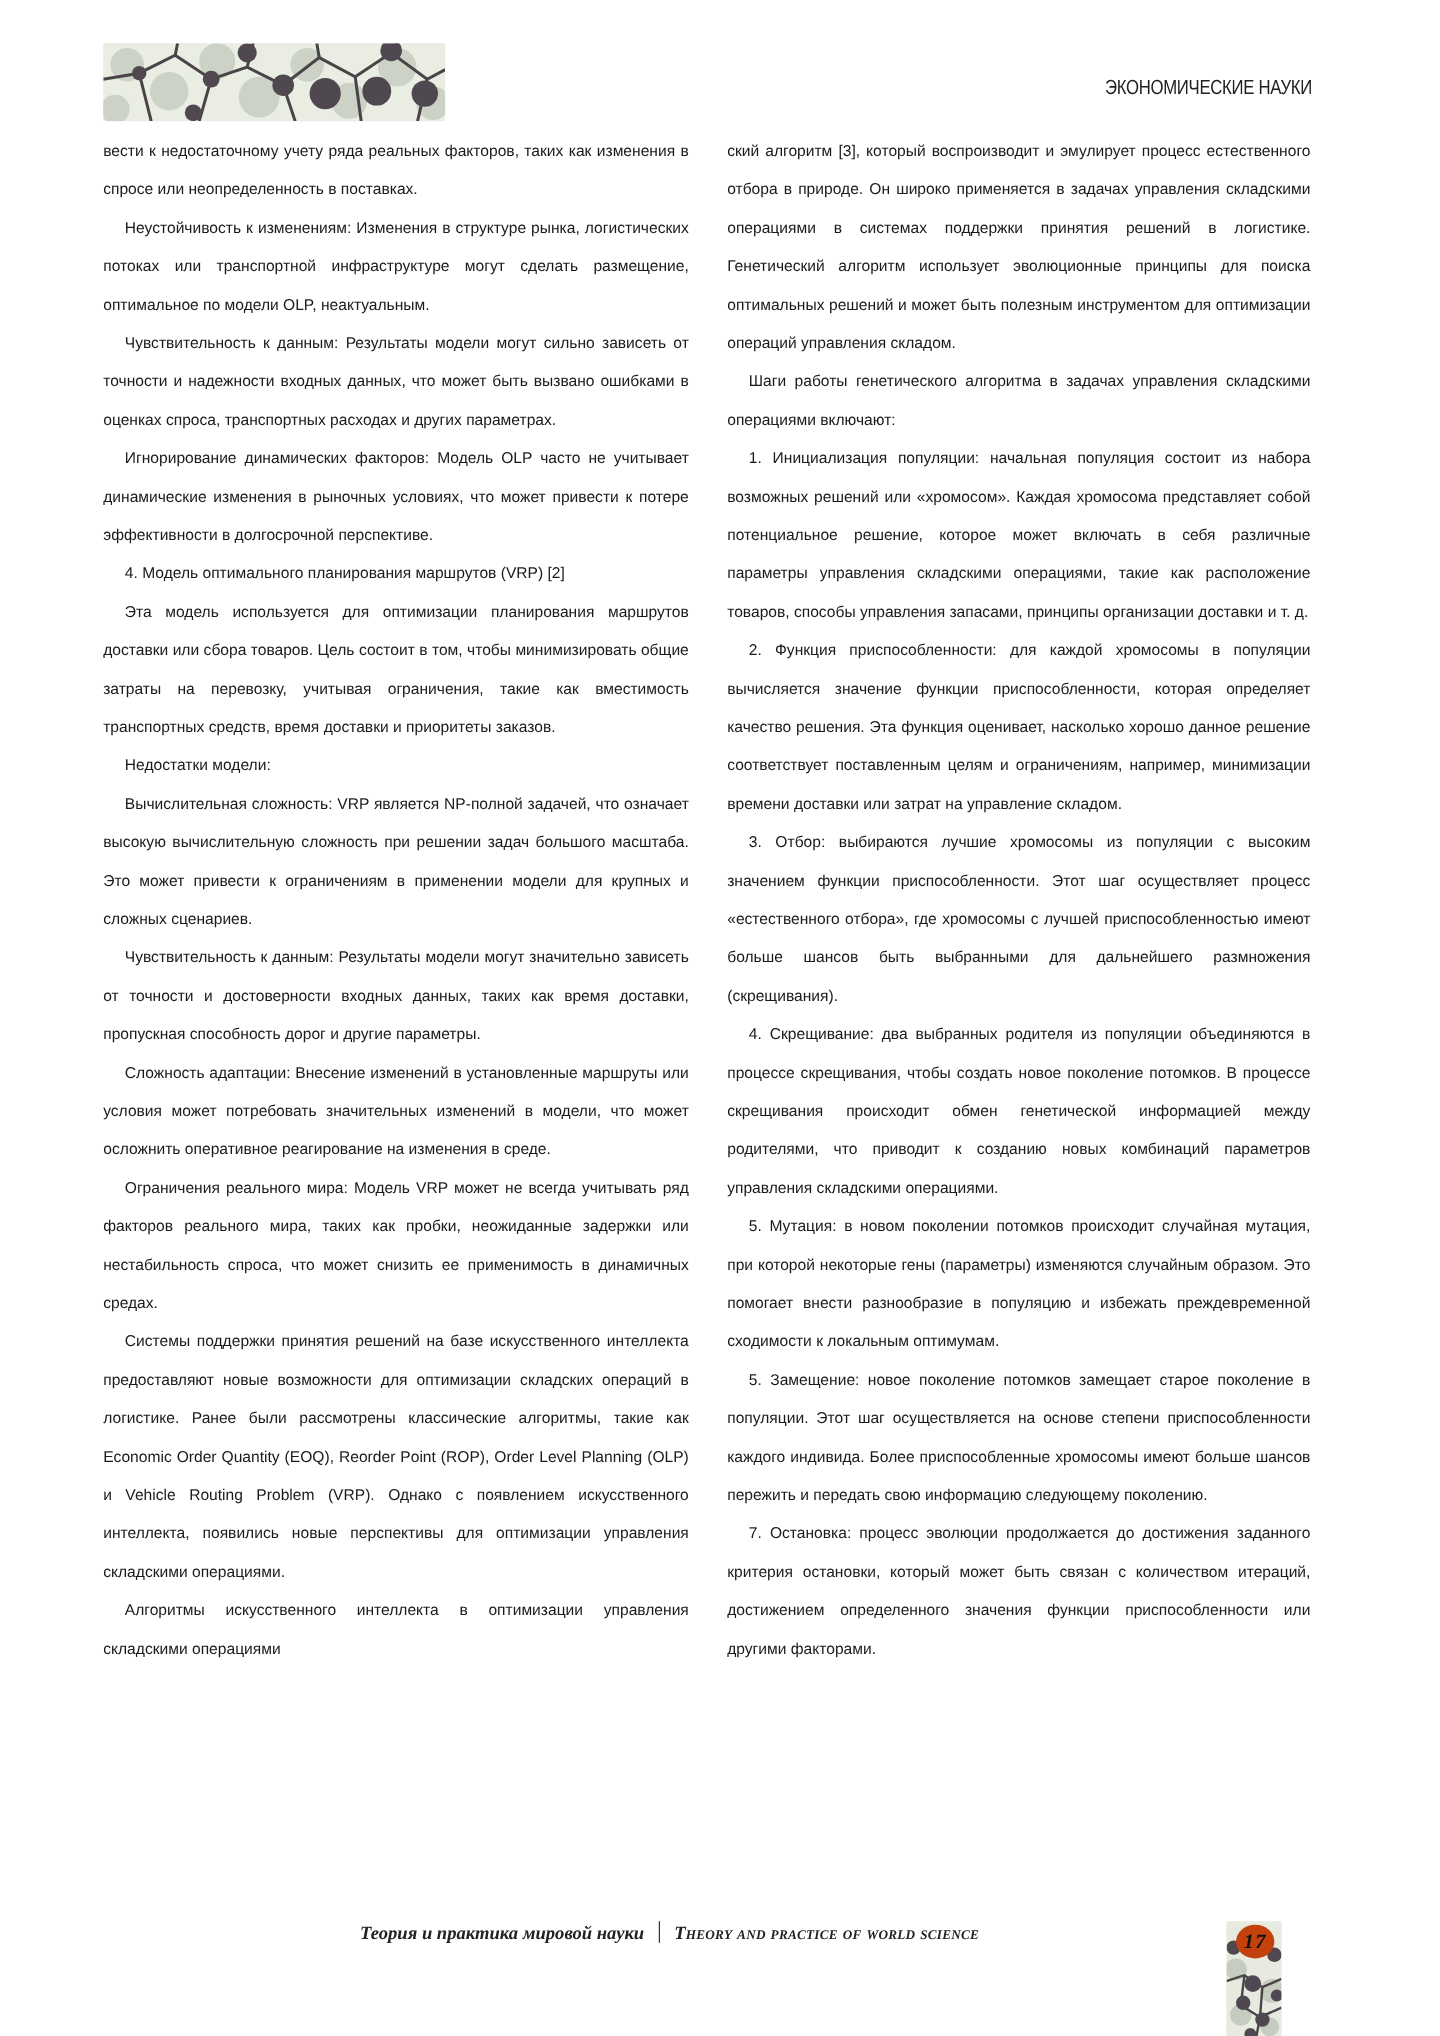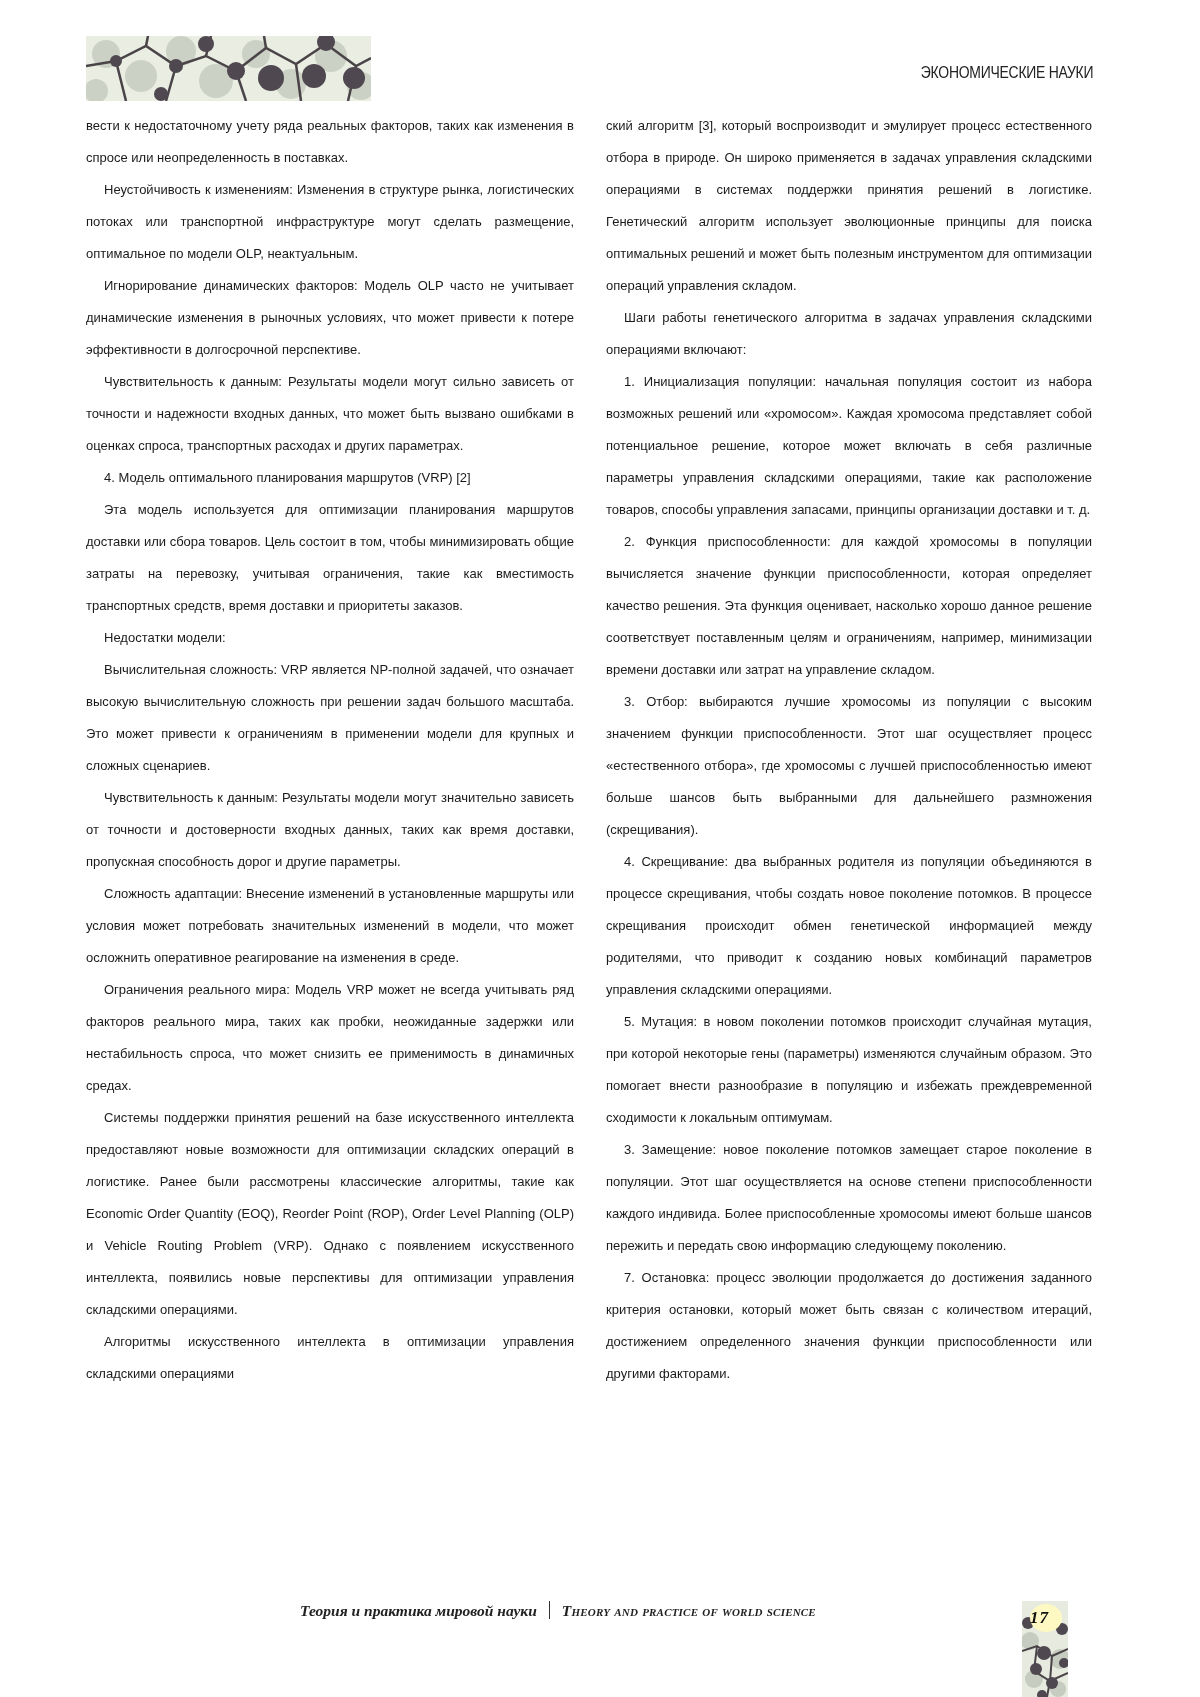--- a/index.html
+++ b/index.html
@@ -15,21 +15,21 @@
   .col.right { left: 606px; width: 486px; }
   .col p { margin: 0; text-indent: 18px; }
   .col p.noindent { text-indent: 0; }
 
   .footer-journal { position: absolute; left: 300px; top: 1601px; font-family: "Liberation Serif", serif; font-size: 15.5px; font-weight: bold; color: #222; white-space: nowrap; }
   .footer-journal .ru { font-style: italic; }
   .footer-journal .sep { display: inline-block; width: 1px; height: 18px; background: #333; margin: 0 12px; vertical-align: -3px; }
   .footer-journal .en { font-variant: small-caps; font-style: italic; letter-spacing: 0.2px; }
 
   .page-tile { position: absolute; left: 1022px; top: 1601px; width: 46px; height: 96px; overflow: hidden; background: #e6eadf; }
-  .page-number { position: absolute; left: 1030px; top: 1604px; width: 32px; height: 28px; border-radius: 50%; background: #fef9c3; font-family: "Liberation Serif", serif; font-weight: bold; font-style: italic; font-size: 17px; line-height: 28px; text-align: left; letter-spacing: 1px; color: #111; }
+  .page-number { position: absolute; left: 1030px; top: 1604px; width: 32px; height: 28px; border-radius: 50%; background: #c2410c; font-family: "Liberation Serif", serif; font-weight: bold; font-style: italic; font-size: 17px; line-height: 28px; text-align: center; letter-spacing: 1px; color: #111; }
 </style>
 </head>
 <body>
 
 <div class="banner">
   <svg width="285" height="65" viewBox="0 0 285 65">
     <g fill="#c9cfc2" opacity="0.9">
       <circle cx="20" cy="18" r="14"></circle>
         <circle cx="55" cy="40" r="16"></circle>
         <circle cx="95" cy="15" r="15"></circle>
@@ -57,42 +57,42 @@
         <circle cx="75" cy="58" r="7"></circle>
     </g>
   </svg>
 </div>
 
 <div class="running-head">ЭКОНОМИЧЕСКИЕ НАУКИ</div>
 
 <div class="col left">
   <p class="noindent">вести к недостаточному учету ряда реальных факторов, таких как изменения в спросе или неопределенность в поставках.</p>
   <p>Неустойчивость к изменениям: Изменения в структуре рынка, логистических потоках или транспортной инфраструктуре могут сделать размещение, оптимальное по модели OLP, неактуальным.</p>
+  <p>Чувствительность к данным: Результаты модели могут сильно зависеть от точности и надежности входных данных, что может быть вызвано ошибками в оценках спроса, транспортных расходах и других параметрах.</p>
   <p>Игнорирование динамических факторов: Модель OLP часто не учитывает динамические изменения в рыночных условиях, что может привести к потере эффективности в долгосрочной перспективе.</p>
-  <p>Чувствительность к данным: Результаты модели могут сильно зависеть от точности и надежности входных данных, что может быть вызвано ошибками в оценках спроса, транспортных расходах и других параметрах.</p>
   <p>4. Модель оптимального планирования маршрутов (VRP) [2]</p>
   <p> Эта модель используется для оптимизации планирования маршрутов доставки или сбора товаров. Цель состоит в том, чтобы минимизировать общие затраты на перевозку, учитывая ограничения, такие как вместимость транспортных средств, время доставки и приоритеты заказов.</p>
   <p>Недостатки модели:</p>
   <p>Вычислительная сложность: VRP является NP-полной задачей, что означает высокую вычислительную сложность при решении задач большого масштаба. Это может привести к ограничениям в применении модели для крупных и сложных сценариев.</p>
   <p>Чувствительность к данным: Результаты модели могут значительно зависеть от точности и достоверности входных данных, таких как время доставки, пропускная способность дорог и другие параметры.</p>
   <p>Сложность адаптации: Внесение изменений в установленные маршруты или условия может потребовать значительных изменений в модели, что может осложнить оперативное реагирование на изменения в среде.</p>
   <p>Ограничения реального мира: Модель VRP может не всегда учитывать ряд факторов реального мира, таких как пробки, неожиданные задержки или нестабильность спроса, что может снизить ее применимость в динамичных средах.</p>
   <p>Системы поддержки принятия решений на базе искусственного интеллекта предоставляют новые возможности для оптимизации складских операций в логистике. Ранее были рассмотрены классические алгоритмы, такие как Economic Order Quantity (EOQ), Reorder Point (ROP), Order Level Planning (OLP) и Vehicle Routing Problem (VRP). Однако с появлением искусственного интеллекта, появились новые перспективы для оптимизации управления складскими операциями.</p>
   <p>Алгоритмы искусственного интеллекта в оптимизации управления складскими операциями</p>
 </div>
 
 <div class="col right">
   <p class="noindent">ский алгоритм [3], который воспроизводит и эмулирует процесс естественного отбора в природе. Он широко применяется в задачах управления складскими операциями в системах поддержки принятия решений в логистике. Генетический алгоритм использует эволюционные принципы для поиска оптимальных решений и может быть полезным инструментом для оптимизации операций управления складом.</p>
   <p>Шаги работы генетического алгоритма в задачах управления складскими операциями включают:</p>
   <p>1. Инициализация популяции: начальная популяция состоит из набора возможных решений или «хромосом». Каждая хромосома представляет собой потенциальное решение, которое может включать в себя различные параметры управления складскими операциями, такие как расположение товаров, способы управления запасами, принципы организации доставки и т. д.</p>
   <p>2. Функция приспособленности: для каждой хромосомы в популяции вычисляется значение функции приспособленности, которая определяет качество решения. Эта функция оценивает, насколько хорошо данное решение соответствует поставленным целям и ограничениям, например, минимизации времени доставки или затрат на управление складом.</p>
   <p>3. Отбор: выбираются лучшие хромосомы из популяции с высоким значением функции приспособленности. Этот шаг осуществляет процесс «естественного отбора», где хромосомы с лучшей приспособленностью имеют больше шансов быть выбранными для дальнейшего размножения (скрещивания).</p>
   <p>4. Скрещивание: два выбранных родителя из популяции объединяются в процессе скрещивания, чтобы создать новое поколение потомков. В процессе скрещивания происходит обмен генетической информацией между родителями, что приводит к созданию новых комбинаций параметров управления складскими операциями.</p>
   <p>5. Мутация: в новом поколении потомков происходит случайная мутация, при которой некоторые гены (параметры) изменяются случайным образом. Это помогает внести разнообразие в популяцию и избежать преждевременной сходимости к локальным оптимумам.</p>
-  <p>3. Замещение: новое поколение потомков замещает старое поколение в популяции. Этот шаг осуществляется на основе степени приспособленности каждого индивида. Более приспособленные хромосомы имеют больше шансов пережить и передать свою информацию следующему поколению.</p>
+  <p>5. Замещение: новое поколение потомков замещает старое поколение в популяции. Этот шаг осуществляется на основе степени приспособленности каждого индивида. Более приспособленные хромосомы имеют больше шансов пережить и передать свою информацию следующему поколению.</p>
   <p>7. Остановка: процесс эволюции продолжается до достижения заданного критерия остановки, который может быть связан с количеством итераций, достижением определенного значения функции приспособленности или другими факторами.</p>
 </div>
 
 <div class="footer-journal">
   <span class="ru">Теория и практика мировой науки</span><span class="sep"></span><span class="en">Theory and practice of world science</span>
 </div>
 
 <div class="page-tile">
   <svg width="46" height="96" viewBox="0 0 46 96">
     <g fill="#c6ccbf">

